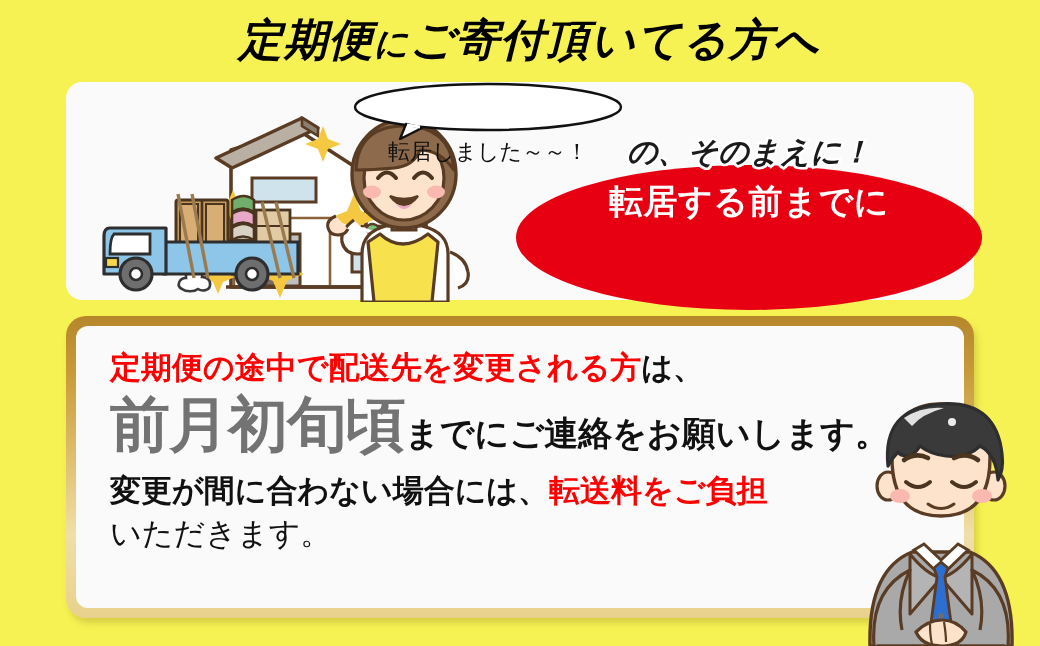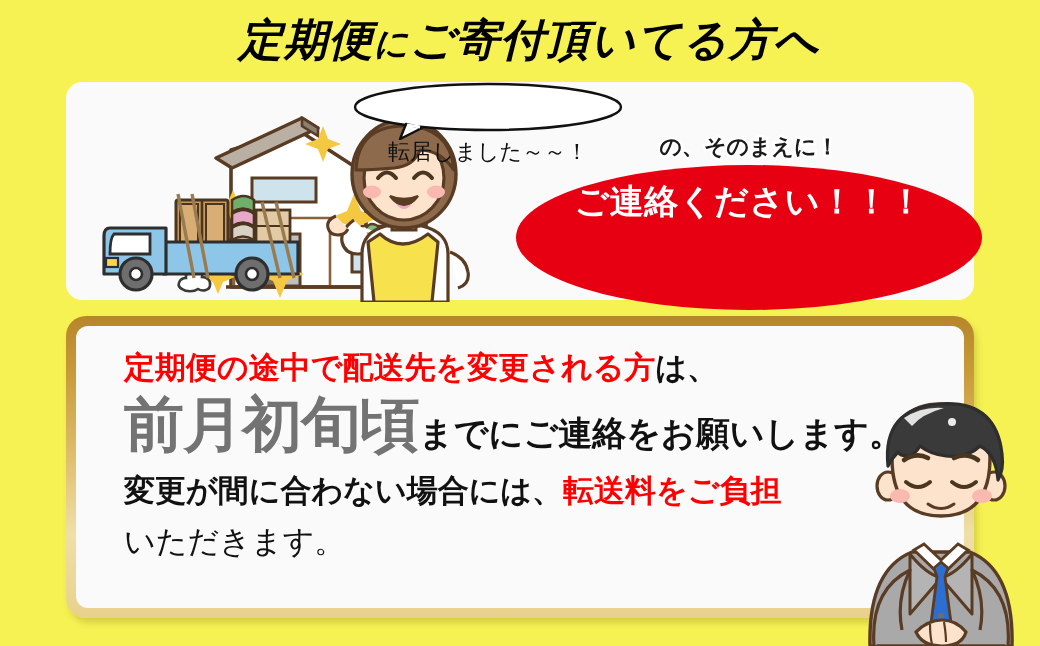--- a/index.html
+++ b/index.html
@@ -60,52 +60,53 @@
   }
   .red-line {
     color:#FFFFFF; font-size:34px; font-weight:bold; white-space:nowrap;
     line-height:1.12; letter-spacing:0.5px;
   }
   .pre-red {
     position:absolute; left:516px; top:132px; width:466px; z-index:8;
     text-align:center;
   }
   .pre-red span {
-    font-size:22px; font-weight:bold; color:#1a1a1a; white-space:nowrap;
+    font-size:30px; font-weight:bold; color:#1a1a1a; white-space:nowrap;
     -webkit-text-stroke:5px #FFFFFF;
     paint-order:stroke fill;
     text-shadow:
       2px 0 #fff,-2px 0 #fff,0 2px #fff,0 -2px #fff,
       2px 2px #fff,-2px -2px #fff,2px -2px #fff,-2px 2px #fff;
+    font-style: italic;
   }
 
   
   .bottom-card {
     position:absolute; left:66px; top:316px; width:908px; height:302px;
     border-radius:20px;
     background:linear-gradient(180deg,#B6862B 0%,#C79A38 18%,#E0C070 48%,#F0DFA8 72%,#E8D18C 100%);
     padding:10px;
     box-shadow:3px 5px 6px rgba(140,130,40,0.30);
     z-index:3;
   }
   .bottom-inner {
     width:100%; height:100%; background:#FAFAFA; border-radius:12px;
-    padding:26px 30px 20px 48px;
+    padding:26px 30px 20px 34px;
     display:flex; flex-direction:column; justify-content:flex-start;
   }
   .bline { white-space:nowrap; line-height:1; }
   .bline1 { font-size:31px; font-weight:bold; margin-bottom:12px; }
   .bline1 .red { color:#FF0000; }
   .bline1 .blk { color:#111; }
   .bline2 { margin-bottom:20px; display:flex; align-items:baseline; }
   .bline2 .big-red {
     color:#737373; font-size:60px; font-weight:bold; letter-spacing:-1px;
   }
   .bline2 .blk { color:#111; font-size:34px; font-weight:bold; }
-  .bline3 { font-size:31px; font-weight:bold; margin-bottom:20px; }
+  .bline3 { font-size:31px; font-weight:bold; margin-bottom:12px; }
   .bline3 .blk { color:#111; }
   .bline3 .red { color:#FF0000; }
   .bline4 { font-size:31px; font-weight:normal; color:#111; }
 
   
   .suit-man { position:absolute; left:852px; top:378px; width:190px; height:268px; z-index:9; }
   .woman    { position:absolute; left:318px; top:112px; width:176px; height:190px; z-index:6; }
 </style>
 </head>
 <body>
@@ -229,21 +230,21 @@
     <path d="M55 43 L68 45" stroke="#FFFFFF" stroke-width="3"></path>
   </svg>
   <div class="bubble-text">転居しました～～！</div>
 </div>
 
 <div class="red-ellipse"></div>
 <div class="pre-red">
   <span>の、そのまえに！</span>
 </div>
 <div class="red-lines">
-  <div class="red-line">ご連絡ください！！！</div>
+  <div class="red-line">転居する前までに</div>
 </div>
 
 <div class="bottom-card">
   <div class="bottom-inner">
 
     <div class="bline bline1">
       <span class="red">定期便の途中で配送先を変更される方</span><span class="blk">は、</span>
     </div>
 
     <div class="bline bline2">

